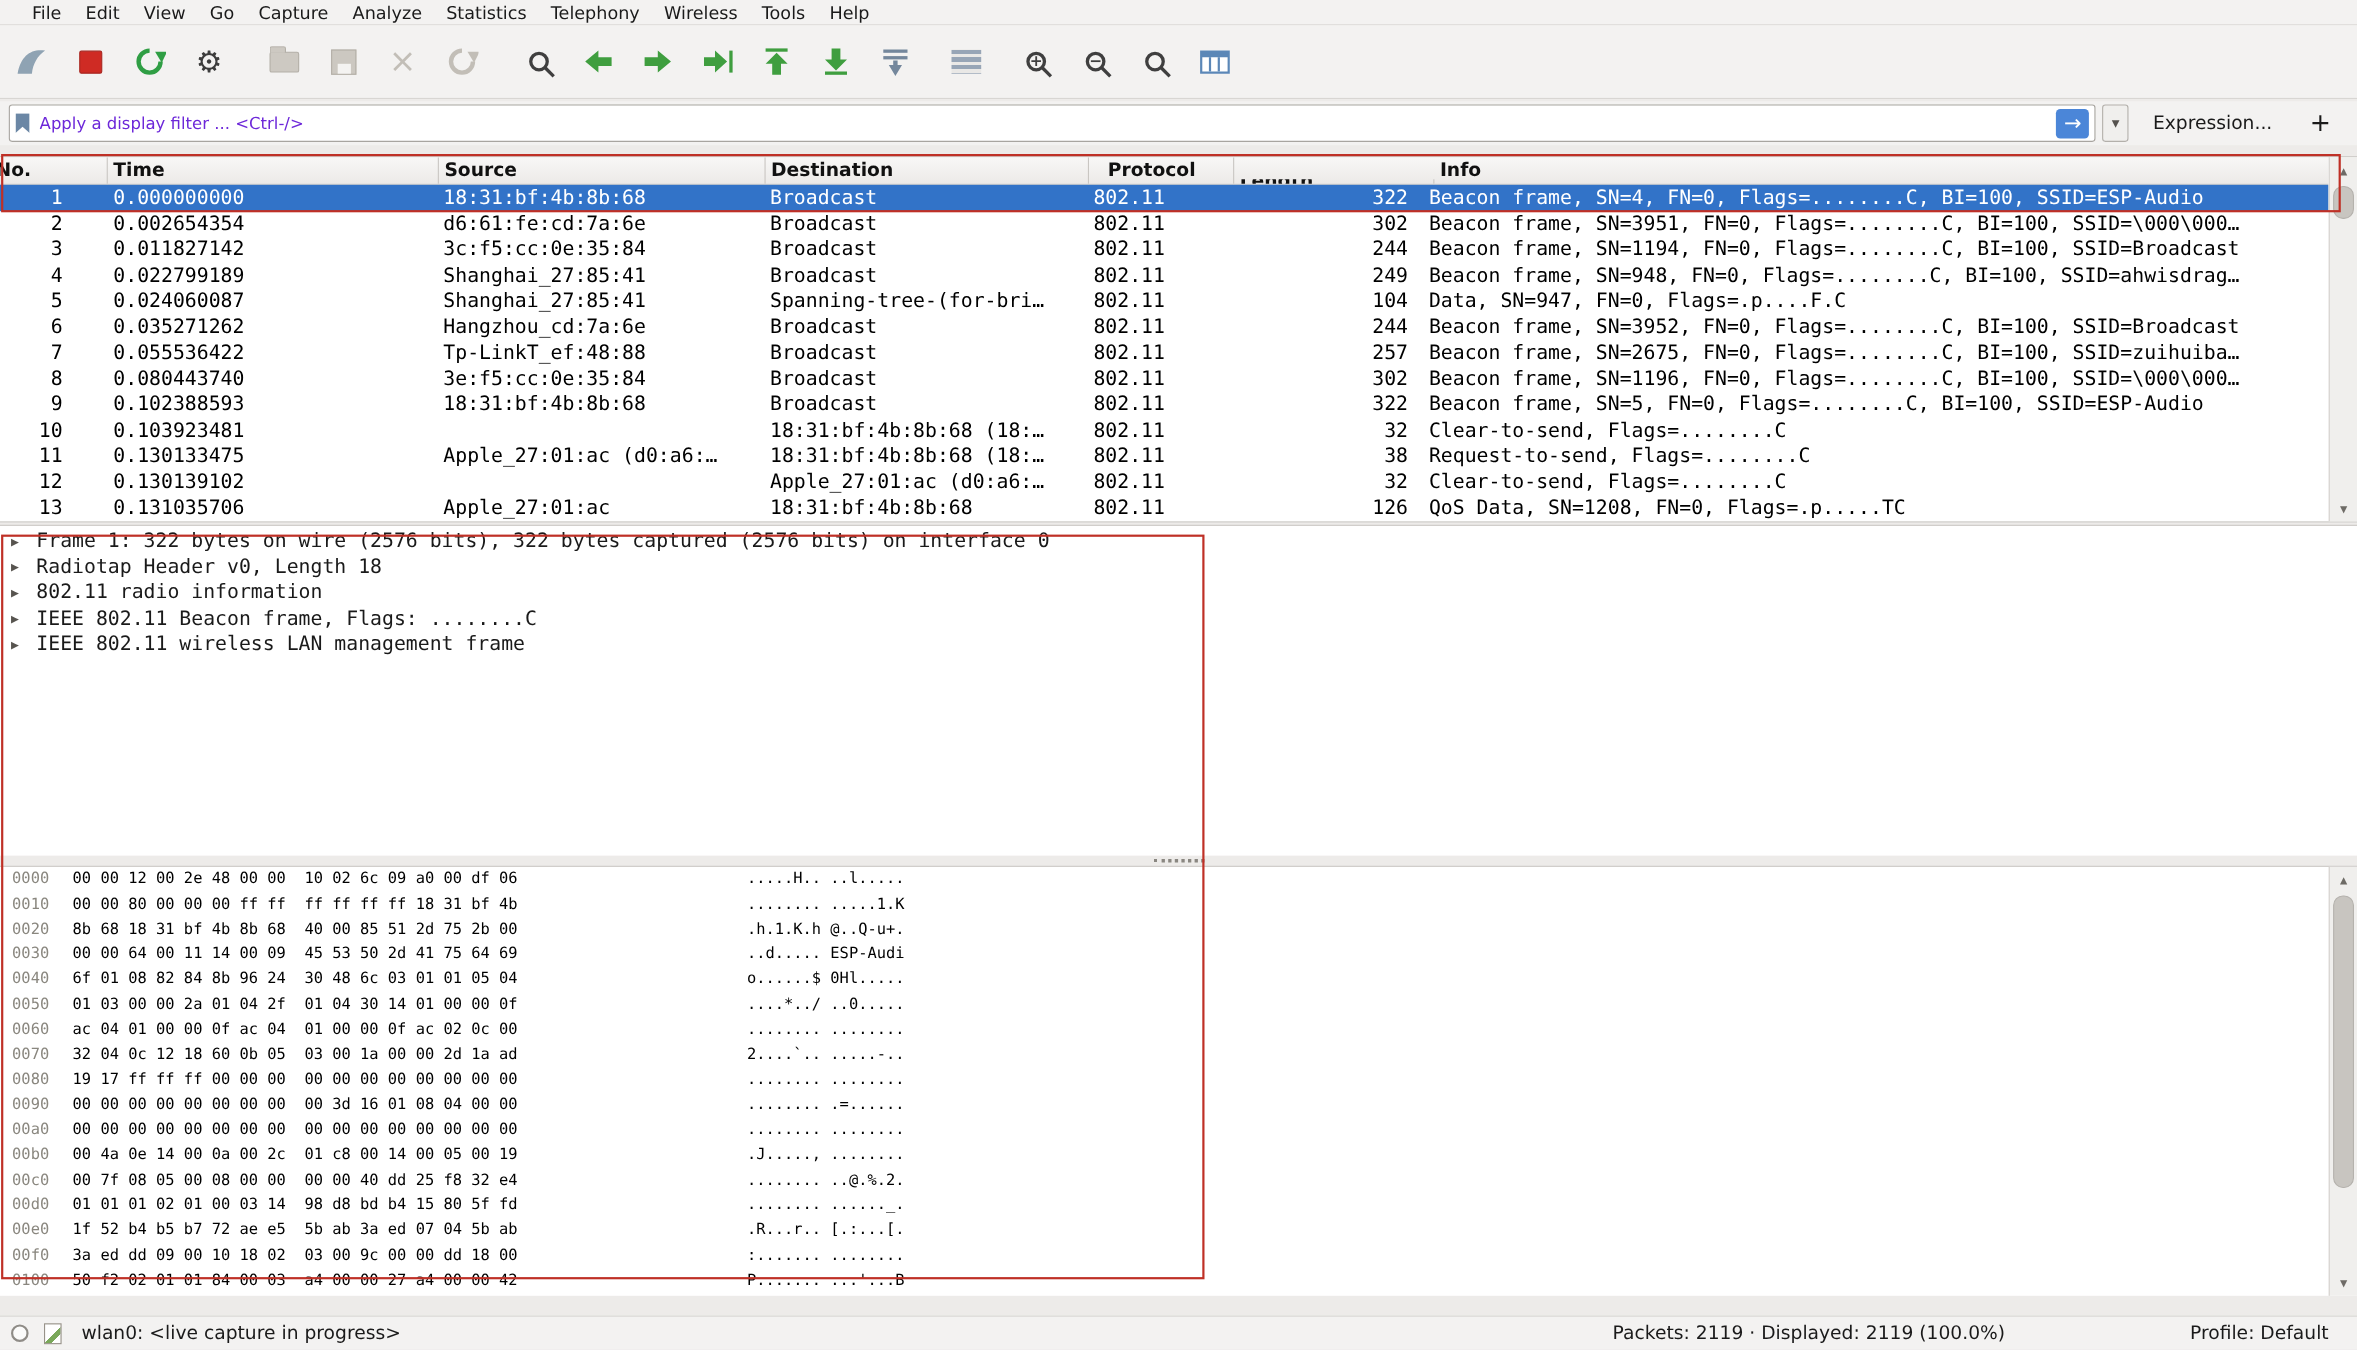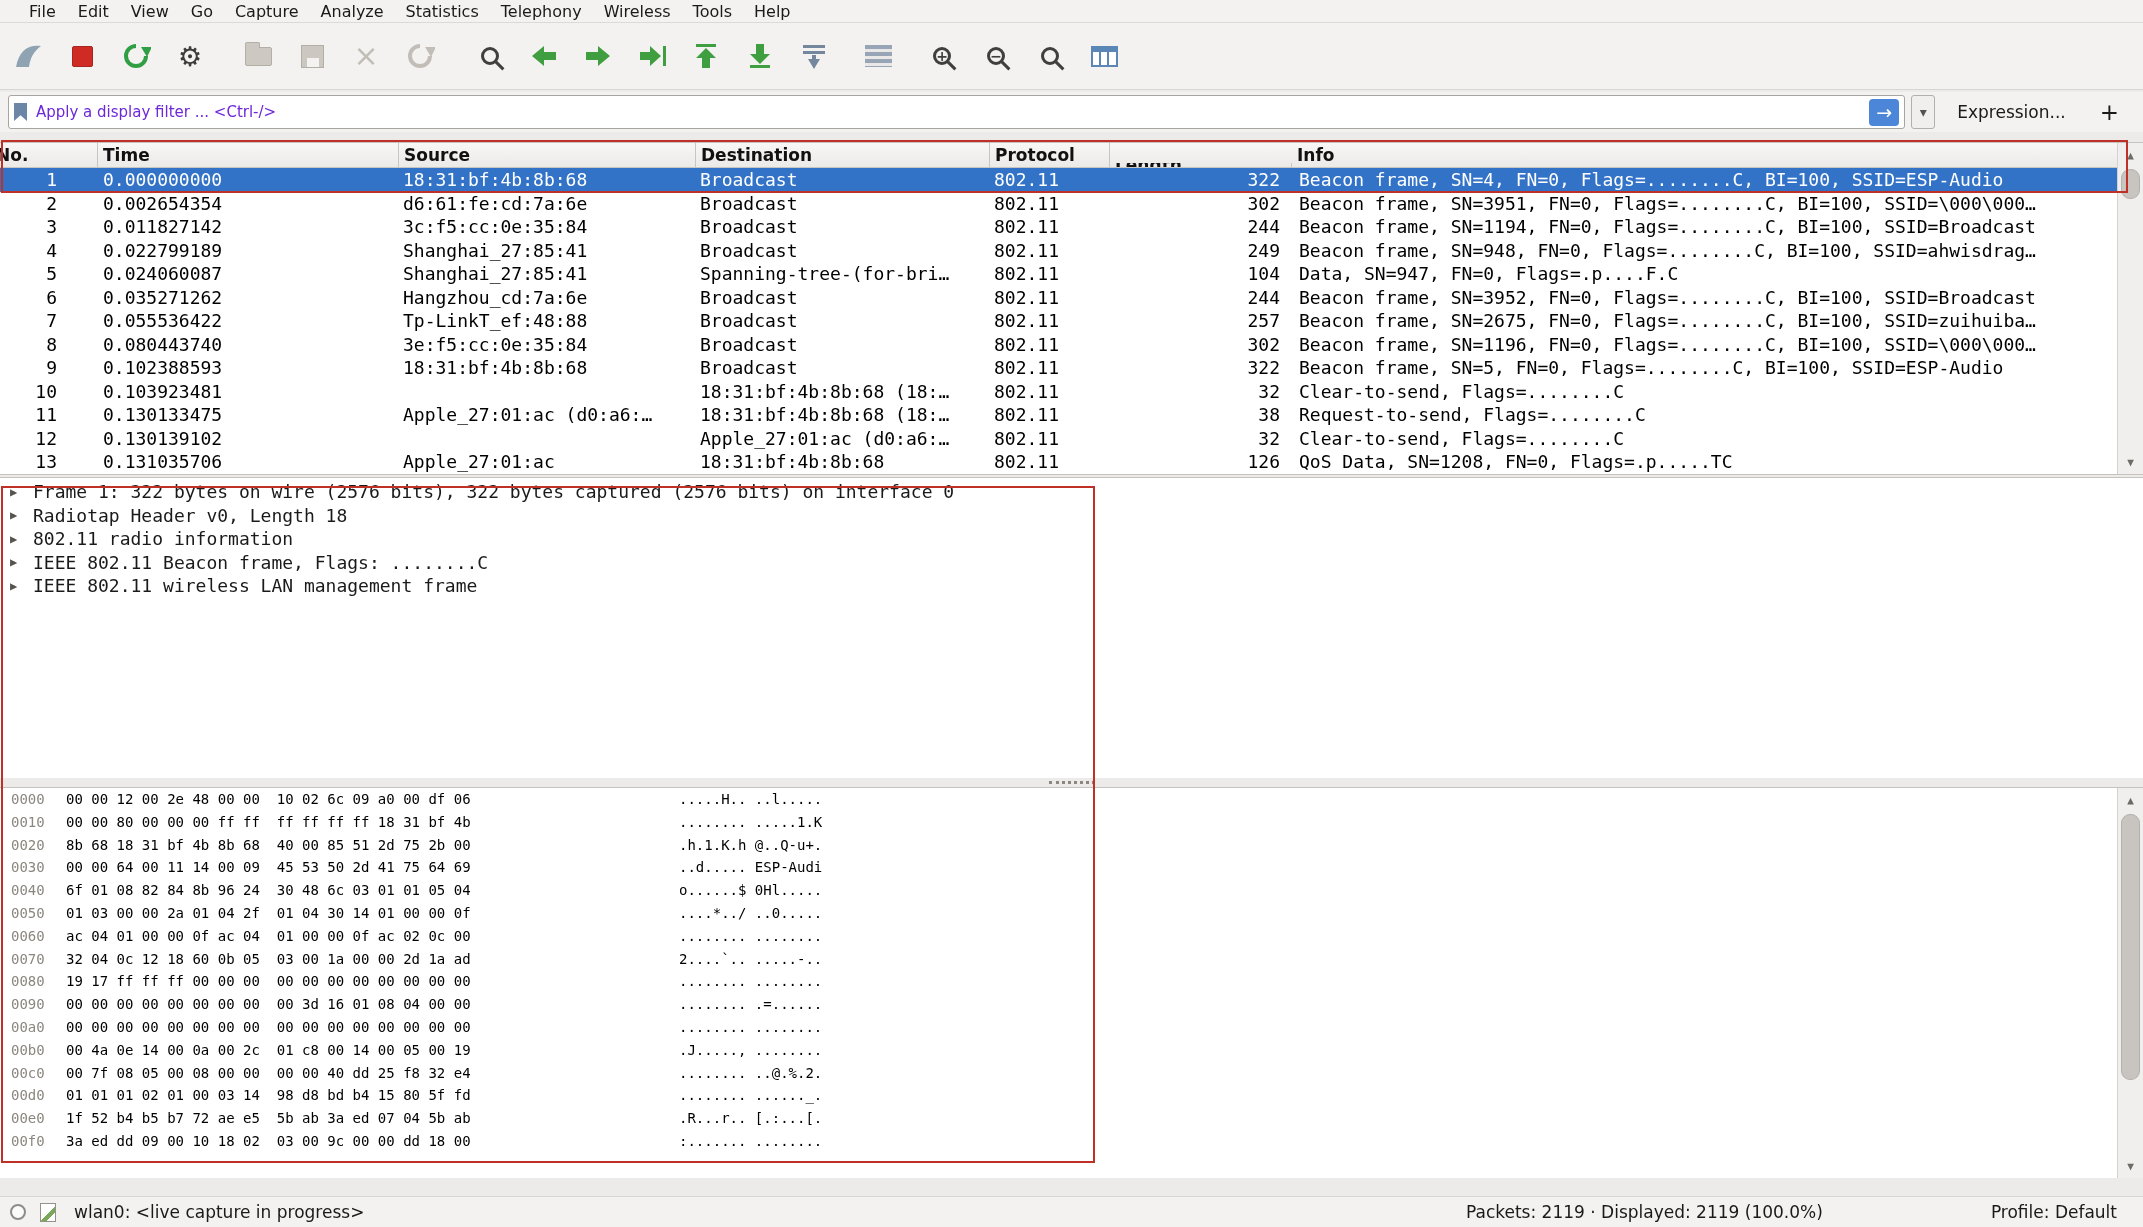--- a/index.html
+++ b/index.html
@@ -64,21 +64,21 @@
   
   .packet-list { position:absolute; top:142px; left:0; right:0; height:333px;
     background:#fff; border-top:1px solid #c6c3bf; border-bottom:1px solid #c6c3bf; display:flex; }
   .list-main { flex:1; overflow:hidden; }
   .lheader { height:25px; display:flex; background:linear-gradient(#f8f7f6,#eceae8);
     border-bottom:1px solid #c9c6c2; font-size:17px; color:#111;font-weight:bold; }
   .hcell { border-right:1px solid #c9c6c2; display:flex; align-items:center;
     padding-left:5px; white-space:pre; overflow:hidden; }
   .hno { text-indent:-9px; }
   .w-no{width:98px;} .w-time{width:301px;} .w-src{width:297px;} .w-dst{width:294px;}
-  .w-pro{width:120px;} .w-len{width:182px;margin-top:20px;} .w-info{flex:1;}
+  .w-pro{width:120px;margin-left:12px;} .w-len{width:182px;margin-top:20px;} .w-info{flex:1;}
   .prow { height:23.5px; display:flex; align-items:center; font-size:18px; color:#000; }
   .prow.selected { background:#3273c8; color:#fff; }
   .c { white-space:pre; overflow:hidden; flex:0 0 auto; }
   .cno   { width:98px;  text-align:right; padding-right:41px; }
   .ctime { width:301px; padding-left:5px; }
   .csrc  { width:297px; padding-left:4px; }
   .cdst  { width:294px; padding-left:4px; }
   .cpro  { width:120px; padding-left:4px; }
   .clen  { width:182px; text-align:right; padding-right:12px; }
   .cinfo { flex:1 1 auto; padding-left:7px; }
@@ -498,20 +498,25 @@
     <div class="hrow">
         <span class="hoff">00e0</span>
         <span class="hbytes">1f 52 b4 b5 b7 72 ae e5  5b ab 3a ed 07 04 5b ab</span>
         <span class="hascii">.R...r.. [.:...[.</span>
       </div>
     <div class="hrow">
         <span class="hoff">00f0</span>
         <span class="hbytes">3a ed dd 09 00 10 18 02  03 00 9c 00 00 dd 18 00</span>
         <span class="hascii">:....... ........</span>
       </div>
+    <div class="hrow">
+        <span class="hoff">0100</span>
+        <span class="hbytes">50 f2 02 01 01 84 00 03  a4 00 00 27 a4 00 00 42</span>
+        <span class="hascii">P....... ...'...B</span>
+      </div>
   </div>
   <div class="vscroll">
     <span class="sb-btn sb-up">▲</span>
     <span class="sb-thumb thumb-hex"></span>
     <span class="sb-btn sb-down">▼</span>
   </div>
 </div>
 
 <div class="statusbar">
   <span class="sb-circle"></span>

